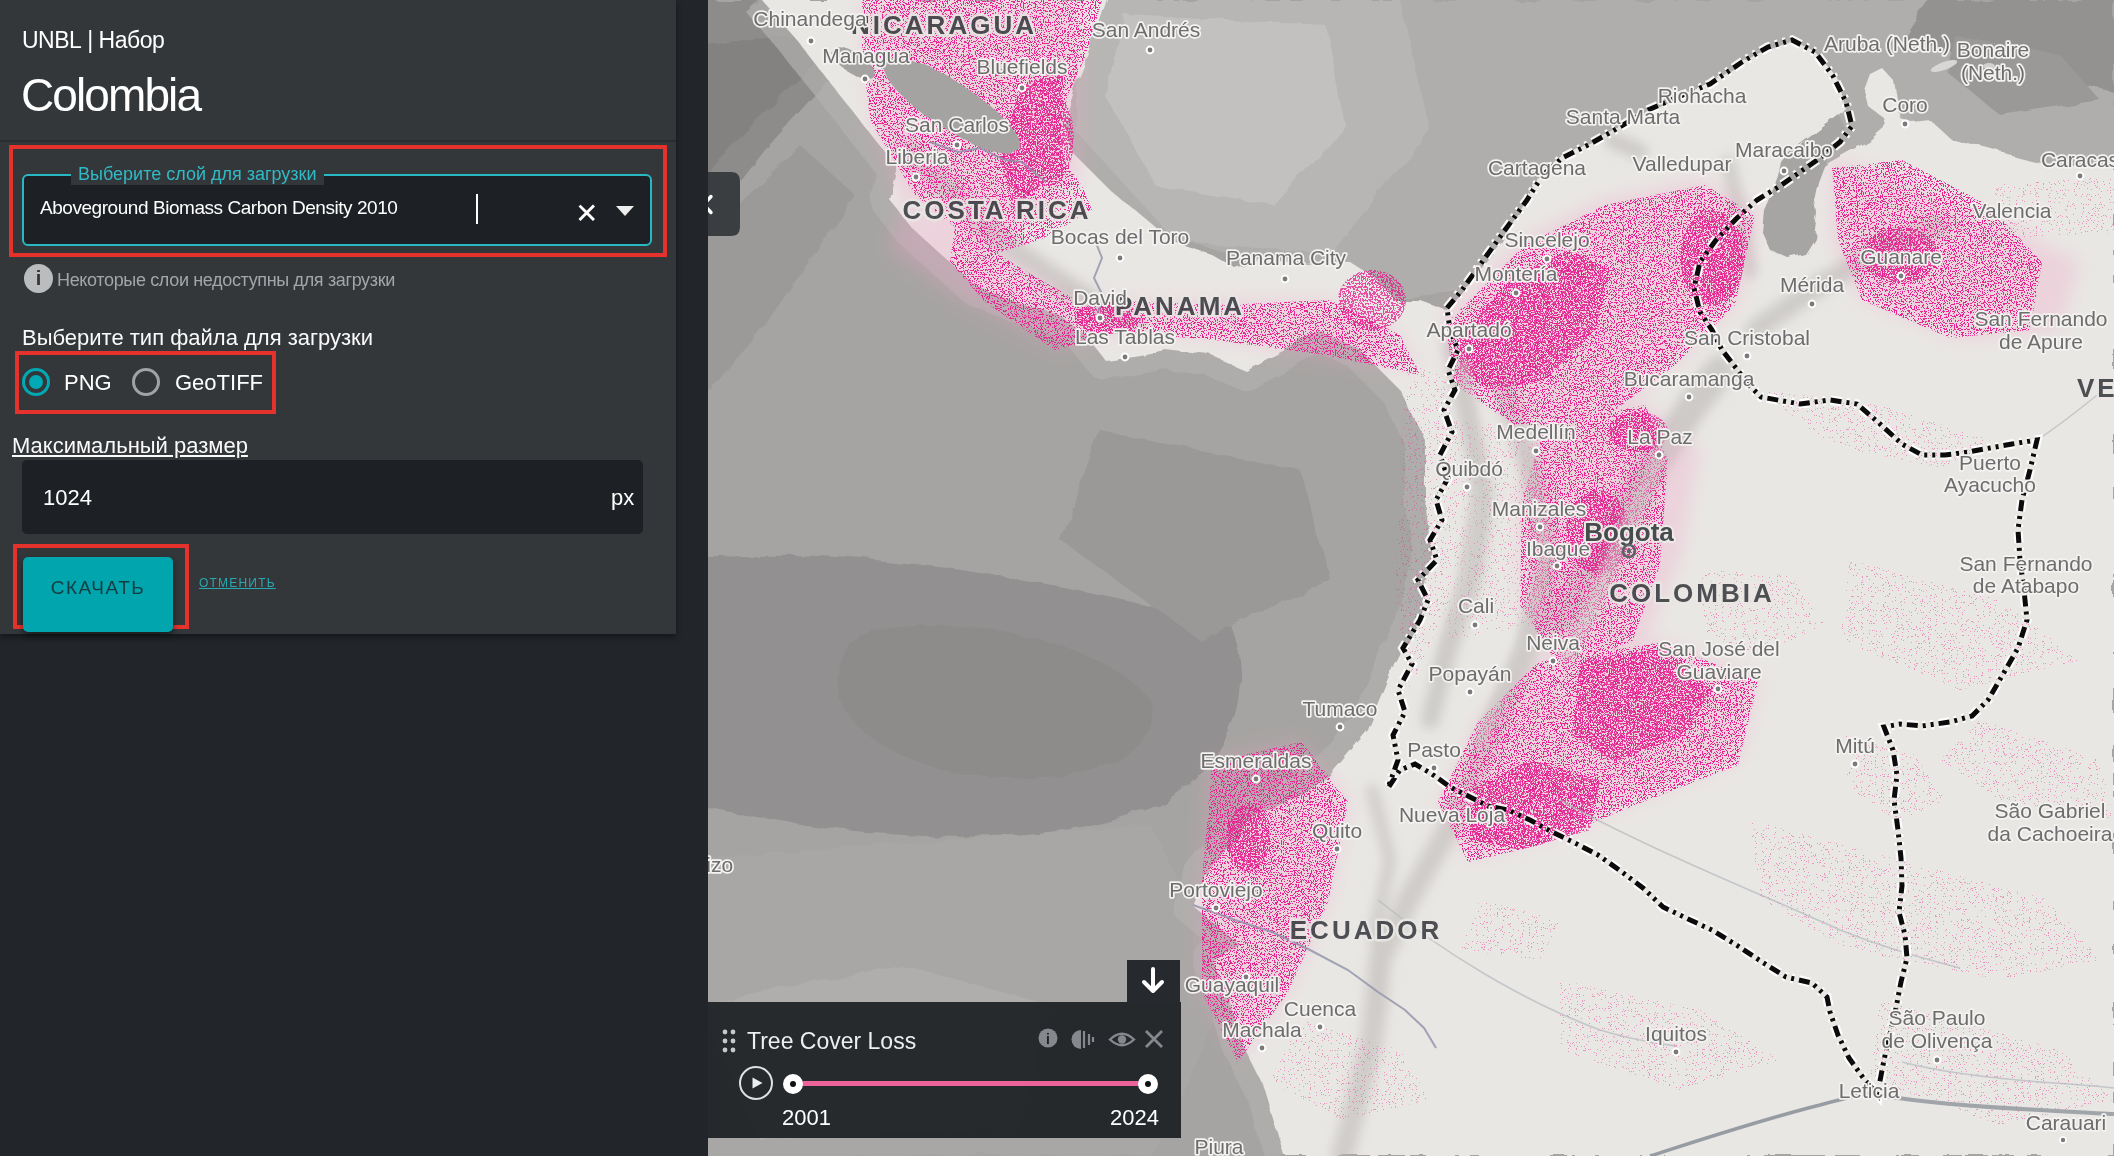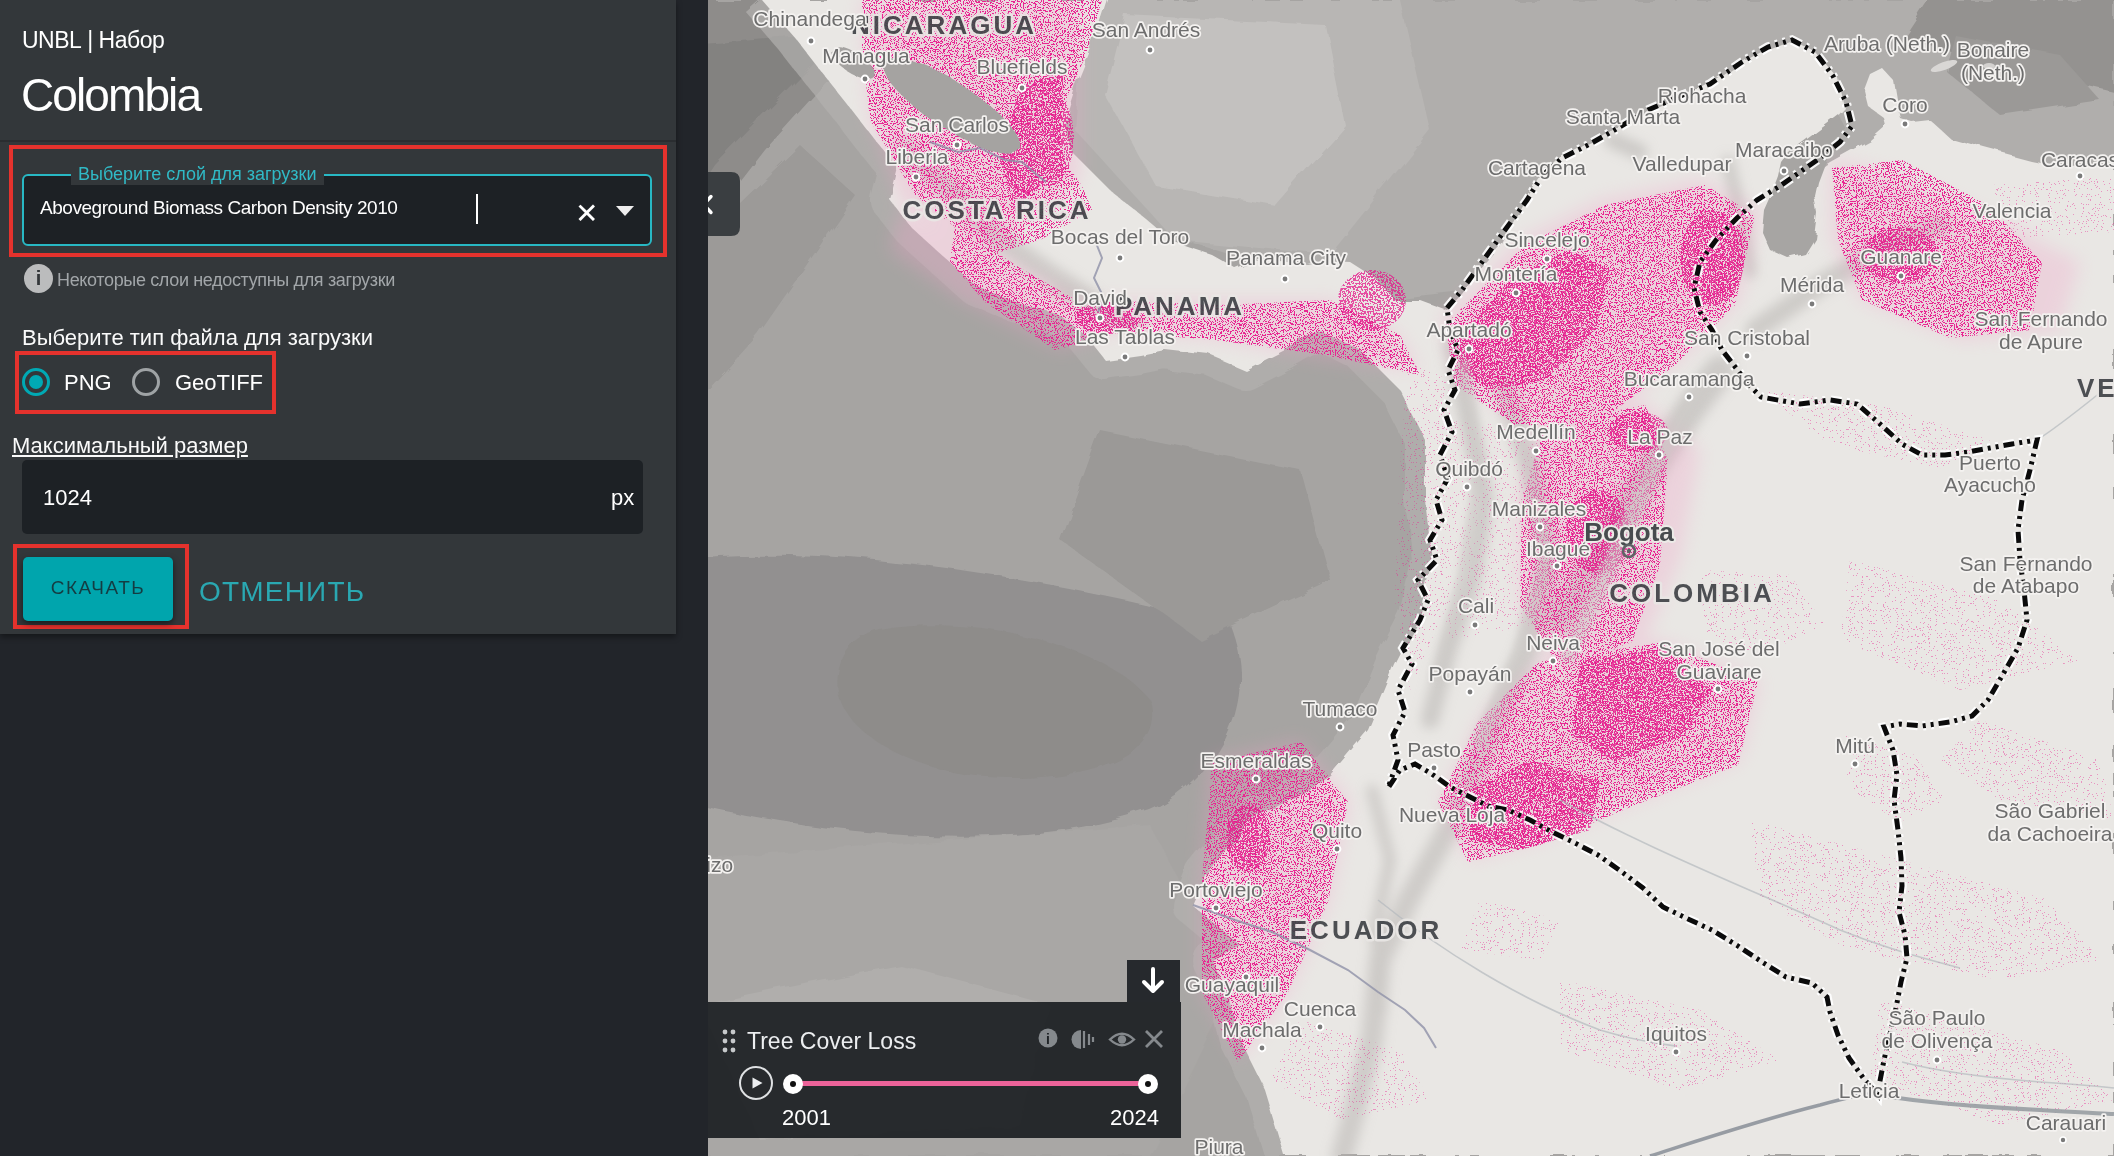--- a/index.html
+++ b/index.html
@@ -33,24 +33,24 @@
   #h2b{left:12px;top:433px;text-decoration:underline;}
   .radio-outer{position:absolute;width:22px;height:22px;border-radius:50%;}
   #r1{left:22px;top:368px;border:3px solid #00a9b4;}
   #r1 .dot{position:absolute;left:4px;top:4px;width:14px;height:14px;border-radius:50%;background:#00a9b4;}
   #r2{left:132px;top:368px;border:3px solid #9fa3a5;}
   #lblPNG{position:absolute;left:64px;top:370px;font-size:22px;color:#fff;}
   #lblTIF{left:175px;top:370px;font-size:22px;color:#fff;position:absolute;}
   #sizeInput{position:absolute;left:22px;top:460px;width:621px;height:74px;background:#1d2125;border-radius:5px;}
   #sizeVal{position:absolute;left:43px;top:485px;font-size:22px;color:#fff;}
   #sizePx{position:absolute;left:611px;top:485px;font-size:22px;color:#fff;}
-  #btnDl{position:absolute;left:23px;top:557px;width:150px;height:64px;background:#00a5ad;border-radius:5px;
+  #btnDl{position:absolute;left:23px;top:557px;width:150px;height:75px;background:#00a5ad;border-radius:5px;
     box-shadow:0 3px 6px rgba(0,0,0,.5);color:#143c42;font-size:19px;letter-spacing:1.5px;
     text-align:center;line-height:61px;}
-  #btnCancel{position:absolute;left:199px;top:576px;font-size:28px;letter-spacing:1.2px;color:#2aa8b2;}
+  #btnCancel{position:absolute;left:199px;top:576px;font-size:12px;letter-spacing:1.2px;color:#2aa8b2;text-decoration:underline;}
   
   #map{position:absolute;left:676px;top:0;width:1438px;height:1156px;}
 </style>
 </head>
 <body>
 <div id="stage">
   <div id="map"><svg id="mapsvg" width="1438" height="1156" viewBox="676 0 1438 1156">
 <defs>
  <filter id="spC" x="-5%" y="-5%" width="110%" height="110%">
             <feTurbulence type="fractalNoise" baseFrequency="0.6" numOctaves="2" seed="7"></feTurbulence>

